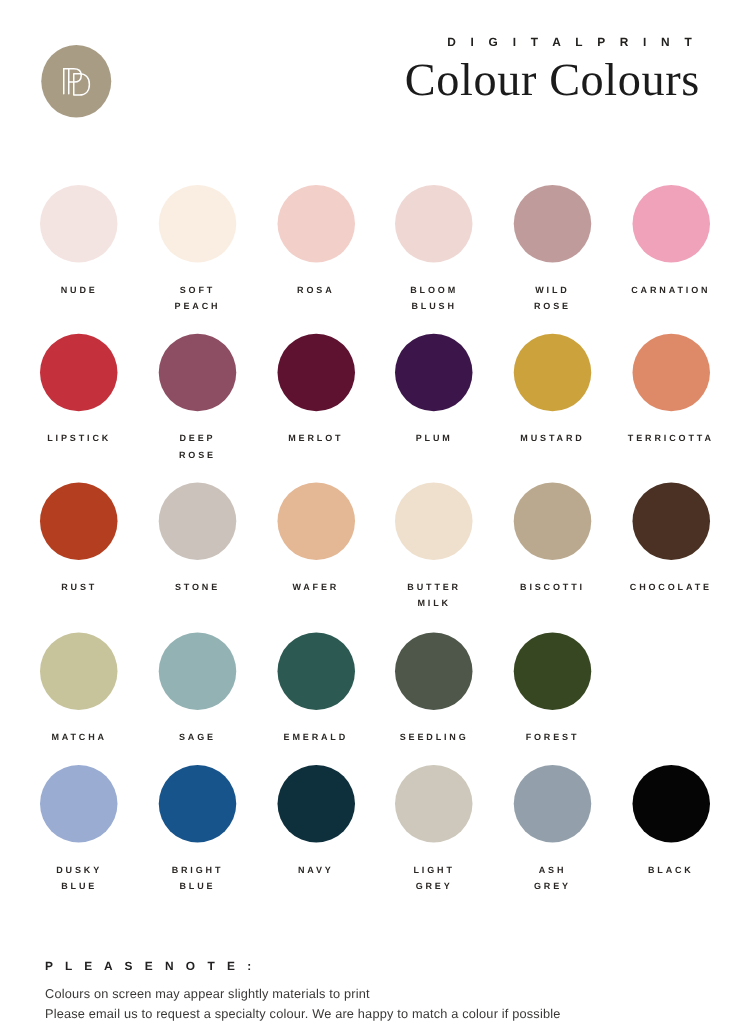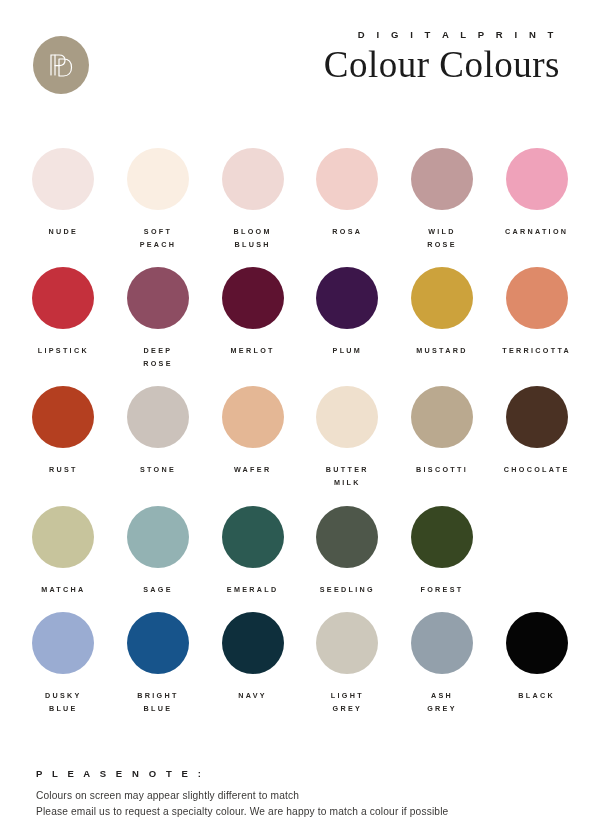--- a/index.html
+++ b/index.html
@@ -168,29 +168,29 @@
         <div class="cell">
           <span class="swatch" style="background: rgb(243, 228, 225);"></span>
           <span class="swatch-label">NUDE</span>
         </div>
         <div class="cell">
           <span class="swatch" style="background: rgb(250, 238, 226);"></span>
           <span class="swatch-label">SOFT
 PEACH</span>
         </div>
         <div class="cell">
+          <span class="swatch" style="background: rgb(242, 207, 201);"></span>
+          <span class="swatch-label">ROSA</span>
+        </div>
+        <div class="cell">
           <span class="swatch" style="background: rgb(239, 216, 212);"></span>
           <span class="swatch-label">BLOOM
 BLUSH</span>
         </div>
         <div class="cell">
-          <span class="swatch" style="background: rgb(242, 207, 201);"></span>
-          <span class="swatch-label">ROSA</span>
-        </div>
-        <div class="cell">
           <span class="swatch" style="background: rgb(192, 155, 155);"></span>
           <span class="swatch-label">WILD
 ROSE</span>
         </div>
         <div class="cell">
           <span class="swatch" style="background: rgb(239, 162, 186);"></span>
           <span class="swatch-label">CARNATION</span>
         </div>
       </div>
       <div class="row">
@@ -297,18 +297,18 @@
         <div class="cell">
           <span class="swatch" style="background: rgb(5, 5, 5);"></span>
           <span class="swatch-label">BLACK</span>
         </div>
       </div>
     </div>
 
   <div class="note">
     <p class="note-title">P L E A S E   N O T E  :</p>
     <div>
-        <p class="note-line">Colours  on screen may appear slightly different to match</p>
+        <p class="note-line">Colours  on screen may appear slightly materials to print</p>
         <p class="note-line">Please email us to request a specialty colour. We are happy to match a colour if possible</p>
       </div>
   </div>
 
 </div>
 
 </body></html>

